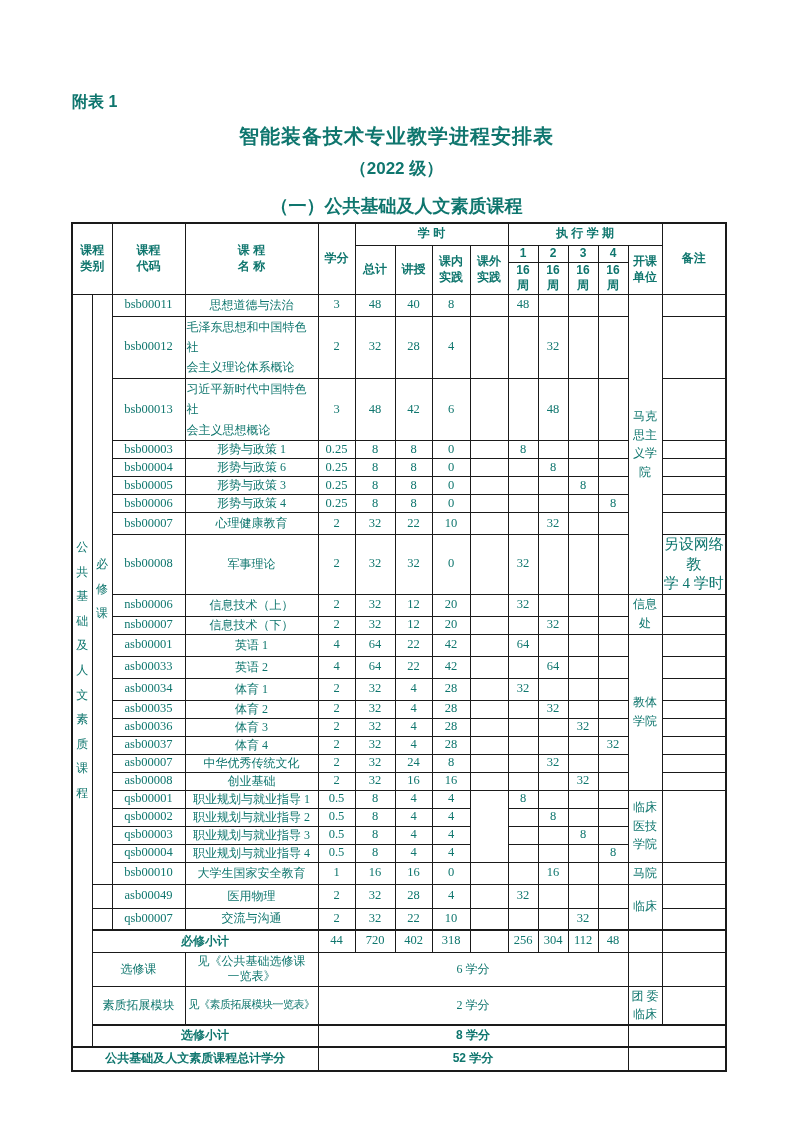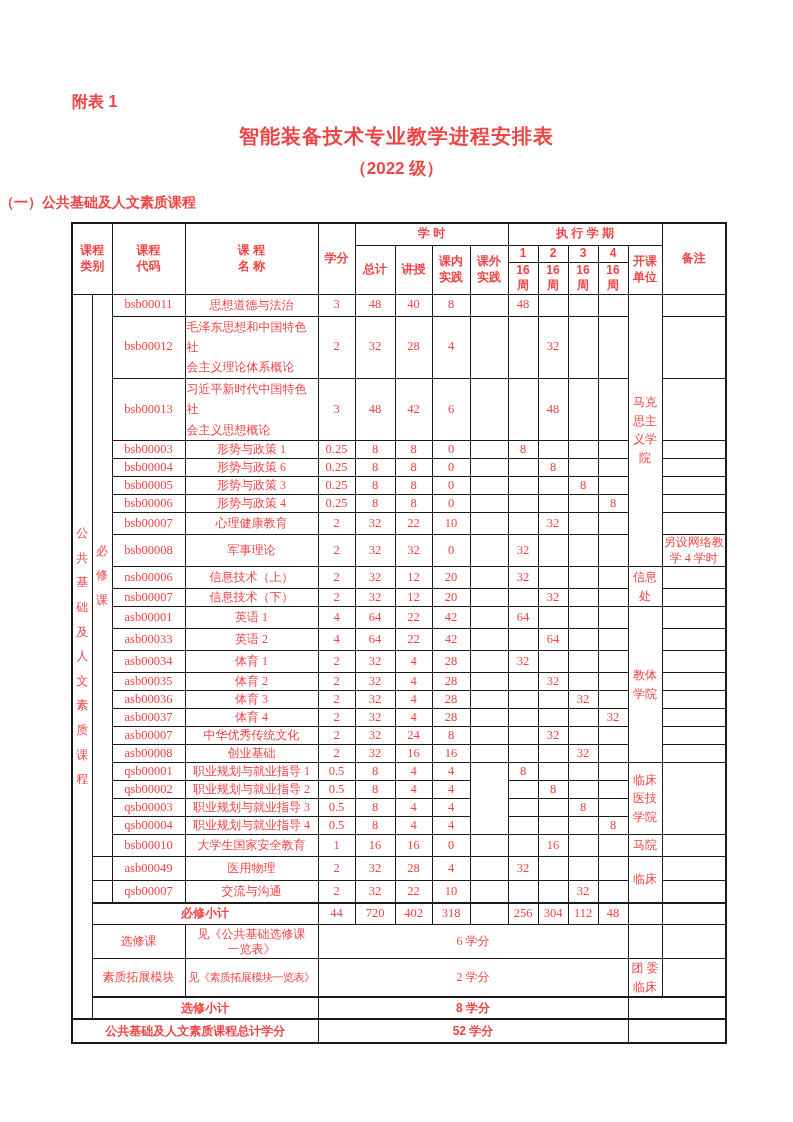--- a/index.html
+++ b/index.html
@@ -1,36 +1,36 @@
 <!DOCTYPE html>
 <html><head>
 <meta charset="utf-8">
 <style>
   html,body{margin:0;padding:0;background:#e8e8e8;}
   .page{position:relative;width:793px;height:1122px;background:#ffffff;margin:0 auto;
-        font-family:"Liberation Serif",serif;color:#ef4444;overflow:hidden;}
+        font-family:"Liberation Serif",serif;color:#0f766e;overflow:hidden;}
   .appendix{position:absolute;left:72px;top:92px;font-family:"Liberation Sans",sans-serif;
             font-weight:bold;font-size:16px;}
   .title{position:absolute;left:0;top:123px;width:100%;text-align:center;
          font-family:"Liberation Sans",sans-serif;font-weight:bold;font-size:20px;letter-spacing:1px;}
   .subtitle{position:absolute;left:0;top:157px;width:100%;text-align:center;
             font-family:"Liberation Sans",sans-serif;font-weight:bold;font-size:17px;}
-  .section{position:absolute;left:0;top:194px;width:100%;
-           font-family:"Liberation Sans",sans-serif;font-weight:bold;font-size:14px;}
+  .section{position:absolute;left:0;top:194px;width:100%;text-align:center;
+           font-family:"Liberation Sans",sans-serif;font-weight:bold;font-size:18px;}
   table.sched{position:absolute;left:71px;top:222px;width:654px;border-collapse:collapse;
               table-layout:fixed;border:2px solid #1a1a1a;}
   .sched th,.sched td{border:1px solid #1a1a1a;padding:0 1px;text-align:center;
               vertical-align:middle;white-space:pre-line;overflow:hidden;}
   .sched th{font-family:"Liberation Sans",sans-serif;font-weight:bold;font-size:12px;line-height:1.3;}
   .sched td{font-size:12px;line-height:1.25;}
   td.code,td.num{font-family:"Liberation Serif",serif;font-size:12.5px;}
   td.vtext{word-break:break-all;line-height:2.05;font-size:12px;}
   td.name-wrap{text-align:left;line-height:1.7;}
   td.unit{word-break:break-all;line-height:1.55;}
-  td.remark{font-size:12px;line-height:1.3;border-radius:10px;}
+  td.remark{font-size:15px;line-height:1.3;border-radius:10px;}
   td.tight{white-space:nowrap;font-size:11px;letter-spacing:-0.5px;}
   .boldcell{font-weight:bold;font-family:"Liberation Sans",sans-serif;font-size:12.5px;}
   tr.thick-top td{border-top-width:2px;}
   .pageno{position:absolute;left:0;top:1028px;width:100%;text-align:center;font-size:13px;}
 </style>
 </head>
 <body>
 
 <div class="page">
   <div class="appendix">附表 1</div>

